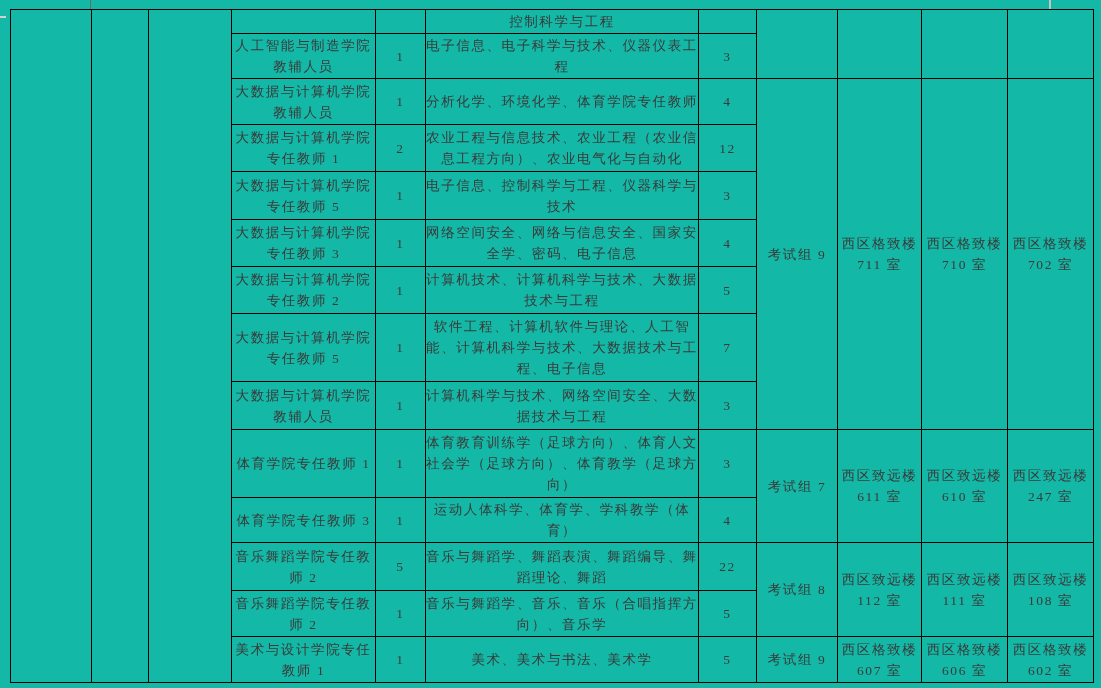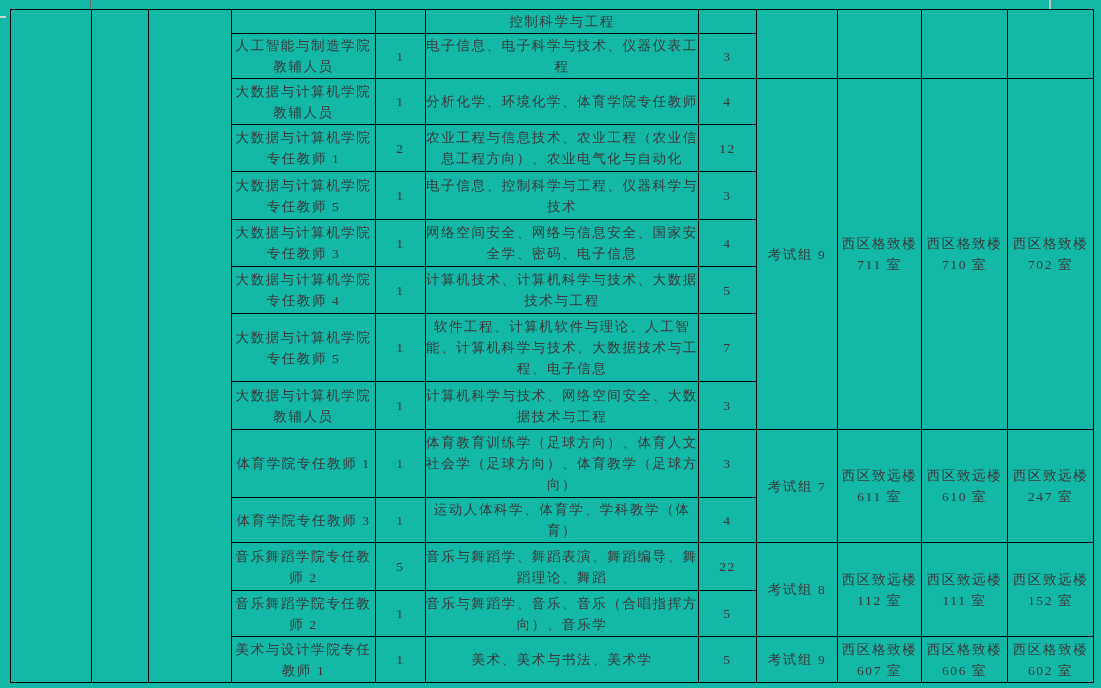--- a/index.html
+++ b/index.html
@@ -121,21 +121,21 @@
     </tr>
 
     <tr style="height:47px">
       <td class="pos-cell">大数据与计算机学院专任教师 3</td>
       <td class="quota-cell">1</td>
       <td class="majors-cell">网络空间安全、网络与信息安全、国家安全学、密码、电子信息</td>
       <td class="count-cell">4</td>
     </tr>
 
     <tr style="height:47px">
-      <td class="pos-cell">大数据与计算机学院专任教师 4</td>
+      <td class="pos-cell">大数据与计算机学院专任教师 2</td>
       <td class="quota-cell">1</td>
       <td class="majors-cell">计算机技术、计算机科学与技术、大数据技术与工程</td>
       <td class="count-cell">5</td>
     </tr>
 
     <tr style="height:68px">
       <td class="pos-cell">大数据与计算机学院专任教师 5</td>
       <td class="quota-cell">1</td>
       <td class="majors-cell">软件工程、计算机软件与理论、人工智能、计算机科学与技术、大数据技术与工程、电子信息</td>
       <td class="count-cell">7</td>
@@ -167,21 +167,21 @@
     </tr>
 
     <tr style="height:48px">
       <td class="pos-cell">音乐舞蹈学院专任教师 2</td>
       <td class="quota-cell">5</td>
       <td class="majors-cell">音乐与舞蹈学、舞蹈表演、舞蹈编导、舞蹈理论、舞蹈</td>
       <td class="count-cell">22</td>
       <td class="group-cell" rowspan="2">考试组 8</td>
       <td class="room-cell" rowspan="2">西区致远楼 112 室</td>
       <td class="room-cell" rowspan="2">西区致远楼 111 室</td>
-      <td class="room-cell" rowspan="2">西区致远楼 152 室</td>
+      <td class="room-cell" rowspan="2">西区致远楼 108 室</td>
     </tr>
 
     <tr style="height:46px">
       <td class="pos-cell">音乐舞蹈学院专任教师 2</td>
       <td class="quota-cell">1</td>
       <td class="majors-cell">音乐与舞蹈学、音乐、音乐（合唱指挥方向）、音乐学</td>
       <td class="count-cell">5</td>
     </tr>
 
     <tr style="height:46px">

